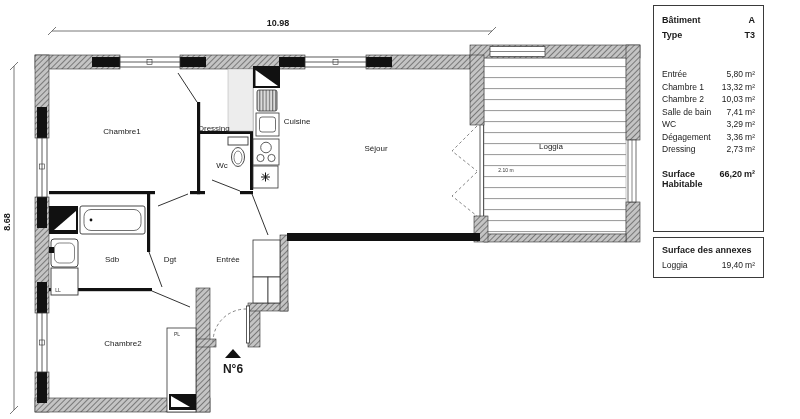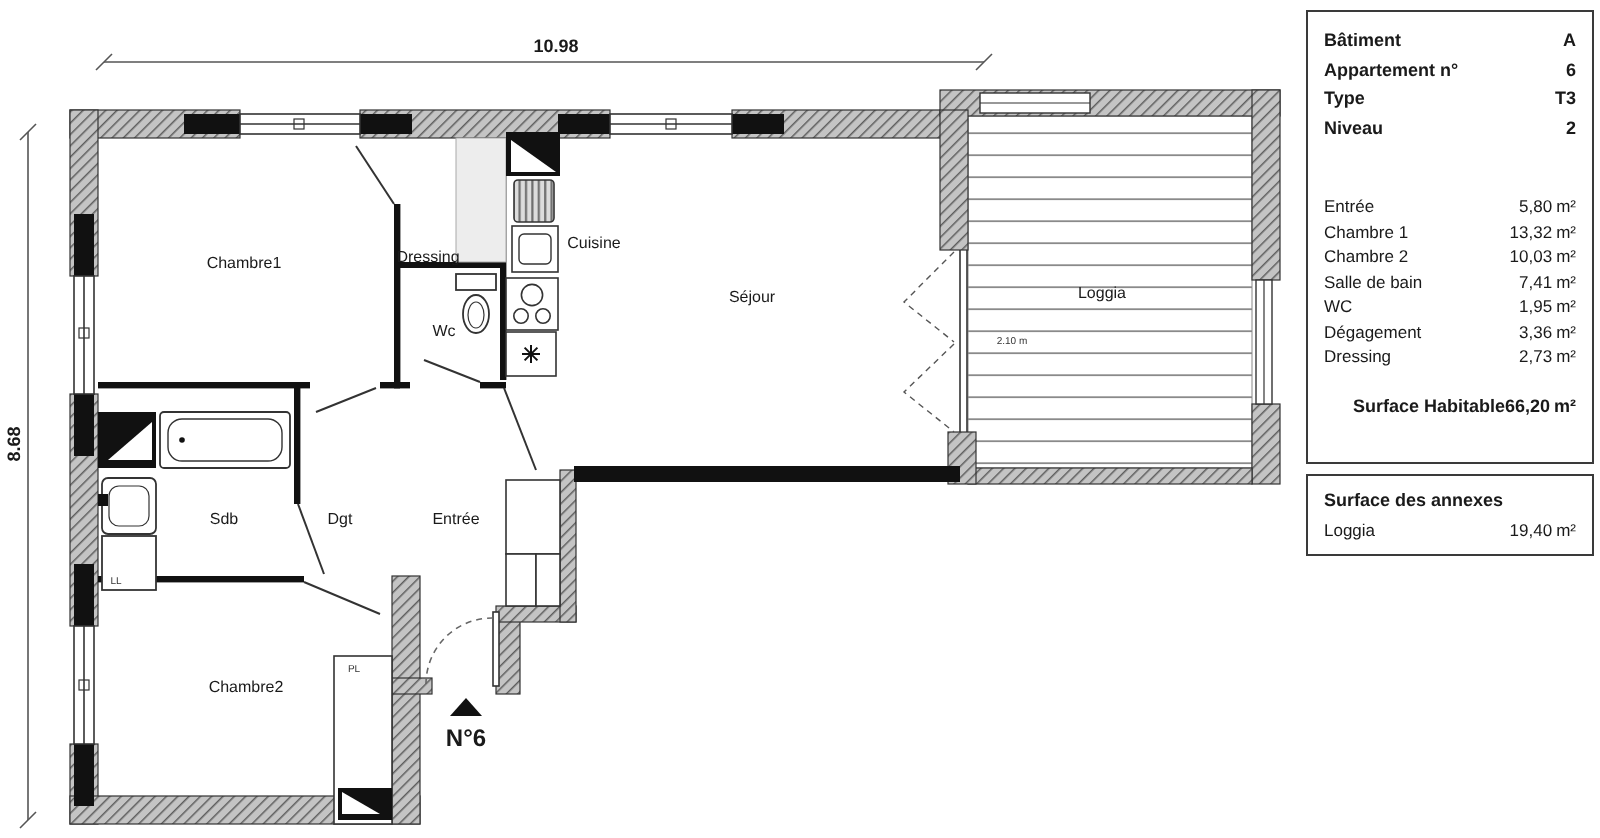--- a/index.html
+++ b/index.html
@@ -7,21 +7,21 @@
     width:800px;height:419px;position:relative;background:#fff;
     font-family:"Liberation Sans",sans-serif;color:#1a1a1a;overflow:hidden;
   }
   #plan-svg{position:absolute;left:0;top:0;}
   svg text{font-family:"Liberation Sans",sans-serif;fill:#1a1a1a;}
   .rlabel{font-size:8px;}
   .tiny{font-size:5px;fill:#333;}
   .dimtxt{font-size:9px;font-weight:bold;}
   .door-no{font-size:12px;font-weight:bold;}
 
-  .panel{position:absolute;left:653px;top:5px;width:144px;}
+  .panel{position:absolute;left:653px;top:5px;width:111px;}
   .pbox{border:1px solid #3a3a3a;background:#fff;box-sizing:border-box;padding:7px 8px;}
   .pbox.first{height:227px;}
   .pbox.second{margin-top:5px;}
   .hrow{display:flex;justify-content:space-between;font-weight:bold;font-size:9px;line-height:14.5px;}
   .rooms{margin-top:26px;}
   .rrow{display:flex;justify-content:space-between;font-size:8.5px;line-height:12.5px;}
   .rrow .u,.trow .u,.arow .u{margin-left:2px;}
   .trow{display:flex;justify-content:flex-end;font-weight:bold;font-size:9px;margin-top:13px;}
   .atitle{font-weight:bold;font-size:9px;margin-bottom:5px;}
   .arow{display:flex;justify-content:space-between;font-size:8.5px;}
@@ -221,52 +221,44 @@
   <text x="10" y="222" class="dimtxt" text-anchor="middle" transform="rotate(-90 10 222)">8.68</text>
 </svg>
 
 <div class="panel">
   <div class="pbox first">
     <div class="hrow">
       <span>Bâtiment</span>
       <span>A</span>
     </div>
     <div class="hrow">
-      <span>Appartement n°</span>
-      <span>6</span>
-    </div>
-    <div class="hrow">
       <span>Type</span>
       <span>T3</span>
     </div>
-    <div class="hrow">
-      <span>Niveau</span>
-      <span>2</span>
-    </div>
 
     <div class="rooms">
       <div class="rrow">
         <span>Entrée</span>
         <span class="val"><span>5,80</span><span class="u">m²</span></span>
       </div>
       <div class="rrow">
         <span>Chambre 1</span>
         <span class="val"><span>13,32</span><span class="u">m²</span></span>
       </div>
       <div class="rrow">
         <span>Chambre 2</span>
         <span class="val"><span>10,03</span><span class="u">m²</span></span>
       </div>
       <div class="rrow">
         <span>Salle de bain</span>
         <span class="val"><span>7,41</span><span class="u">m²</span></span>
       </div>
       <div class="rrow">
         <span>WC</span>
-        <span class="val"><span>1,95</span><span class="u">m²</span></span>
+        <span class="val"><span>3,29</span><span class="u">m²</span></span>
       </div>
       <div class="rrow">
         <span>Dégagement</span>
         <span class="val"><span>3,36</span><span class="u">m²</span></span>
       </div>
       <div class="rrow">
         <span>Dressing</span>
         <span class="val"><span>2,73</span><span class="u">m²</span></span>
       </div>
     </div>

